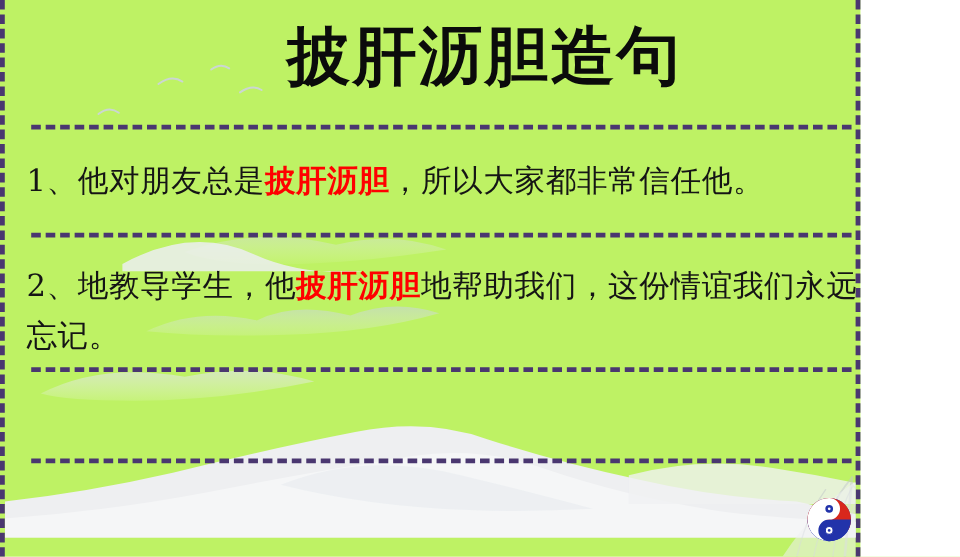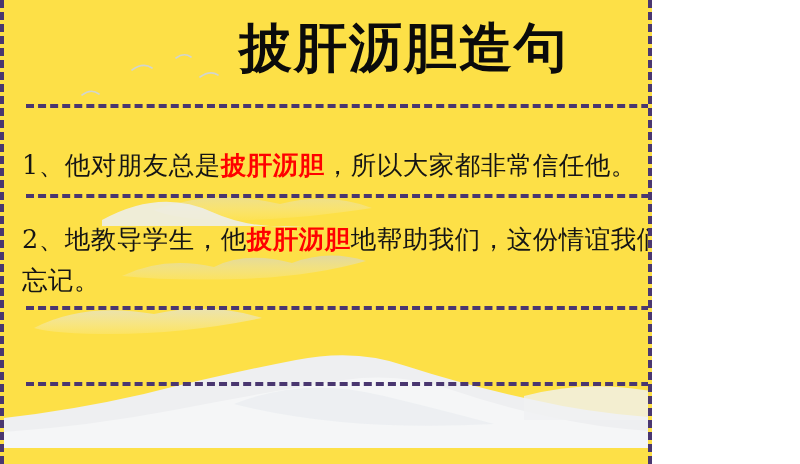--- a/index.html
+++ b/index.html
@@ -9,23 +9,23 @@
   body {
     width: 800px;
     height: 464px;
     background: #ffffff;
     font-family: "Liberation Serif", "DejaVu Serif", serif;
     overflow: hidden;
   }
 
   #page {
     position: relative;
-    width: 652px;
-    height: 464px;
-    background: #fde047;
+    width: 717px;
+    height: 464px;
+    background: #bef264;
     box-sizing: border-box;
     border-left: 4px dashed #4a3770;
     border-right: 4px dashed #4a3770;
     overflow: hidden;
   }
 
   
   .bg-art {
     position: absolute;
     inset: 0;
@@ -76,21 +76,21 @@
   .sentence {
     position: absolute;
     left: 18px;
     width: 764px;
     font-size: 25.5px;
     line-height: 41px;
     color: #151515;
     font-family: "DejaVu Serif", "Liberation Serif", serif;
     letter-spacing: 0.5px;
   }
-  .s1 { top: 145px; }
+  .s1 { top: 131px; }
   .s2 { top: 219px; }
   .s3 { top: 325px; }
 
   .hl {
     color: #ff0000;
     font-weight: bold;
   }
 
   
   .logo {

